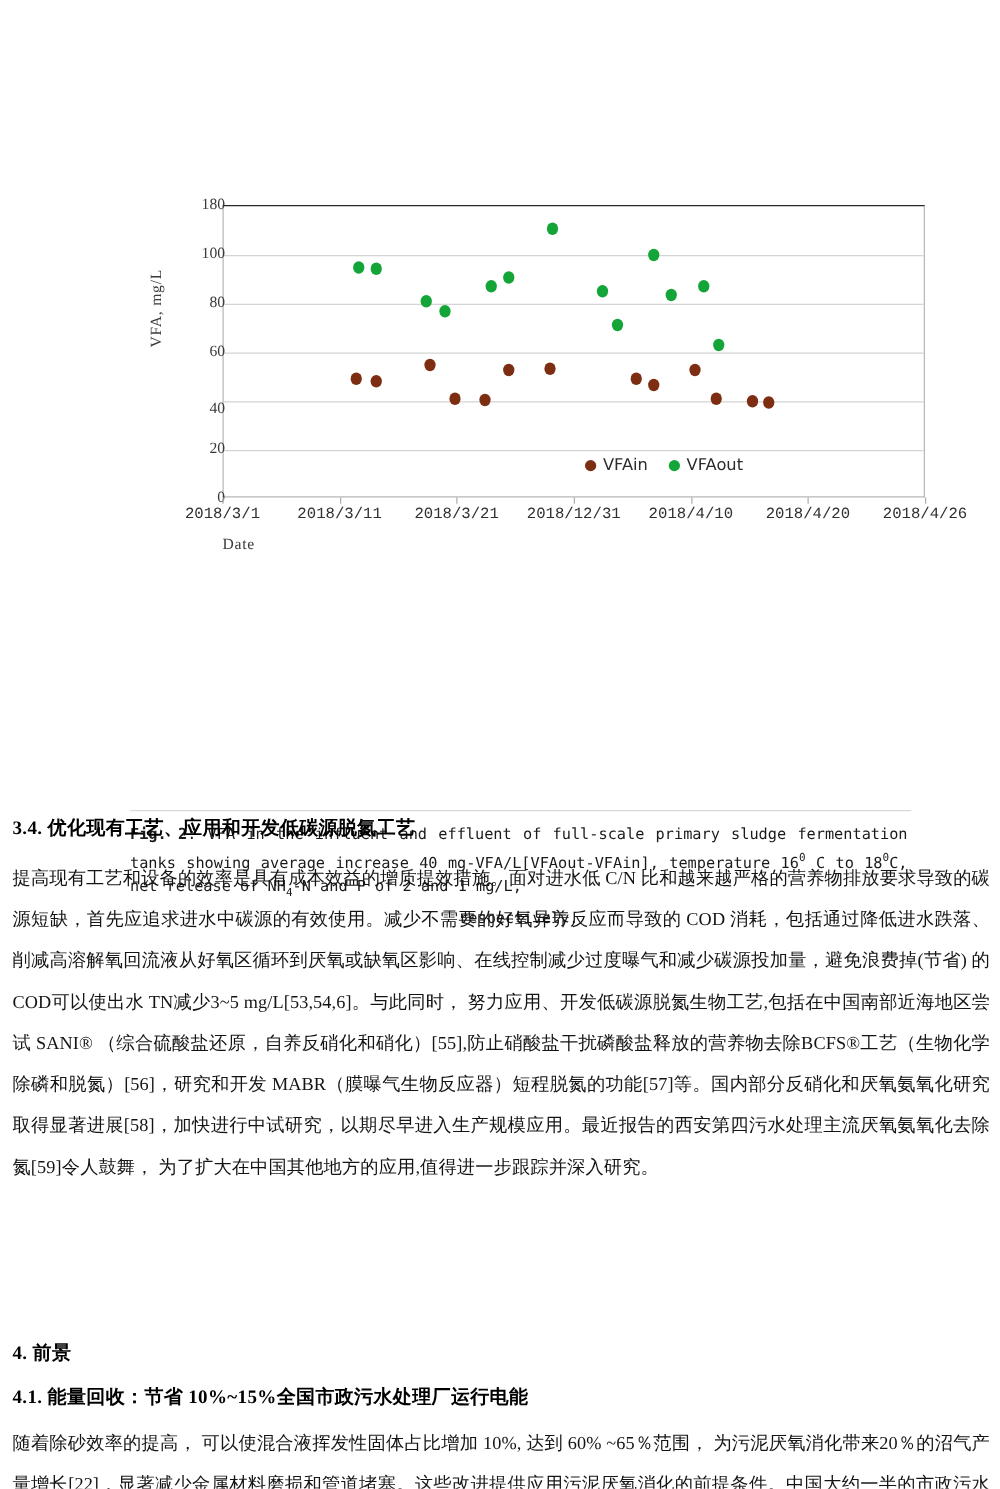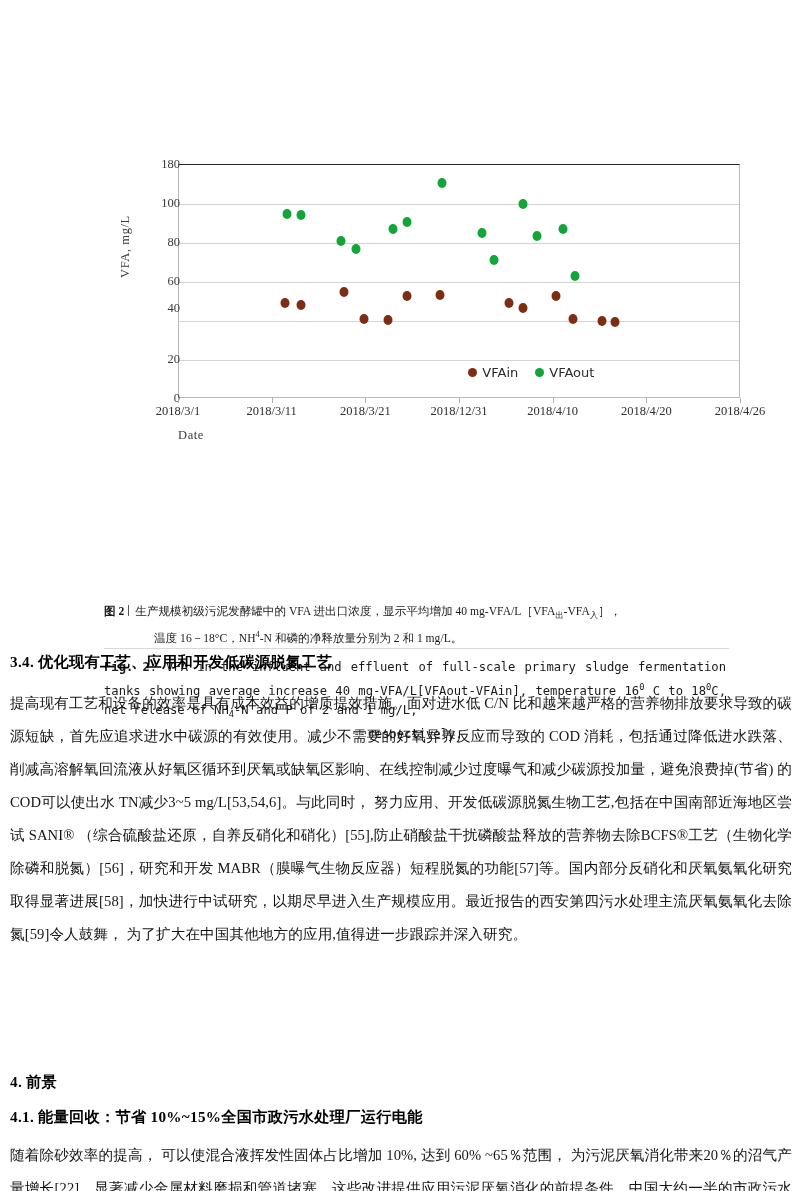--- a/index.html
+++ b/index.html
@@ -104,20 +104,21 @@
     height: 5px;
     background: #b0b0b0;
   }
   .xtick-label {
     position: absolute;
     top: 254px;
     font-size: 12.5px;
     color: #2f2f2f;
     transform: translateX(-50%);
     white-space: nowrap;
+    font-family: Liberation Mono, monospace;
   }
   .xlabel {
     position: absolute;
     top: 278px;
     left: 46px;
     width: 562px;
     text-align: left;
     font-size: 12.5px;
     color: #3a3a3a;
     letter-spacing: 0.6px;
@@ -257,21 +258,21 @@
           <div class="dot vfaout" title="VFAout 85" style="left: 302.543px; top: 68.25px; background: rgb(19, 165, 56);"></div>
           <div class="dot vfaout" title="VFAout 71.5" style="left: 314.72px; top: 94.575px; background: rgb(19, 165, 56);"></div>
           <div class="dot vfaout" title="VFAout 100" style="left: 343.757px; top: 39px; background: rgb(19, 165, 56);"></div>
           <div class="dot vfaout" title="VFAout 83.5" style="left: 357.807px; top: 71.175px; background: rgb(19, 165, 56);"></div>
           <div class="dot vfaout" title="VFAout 87" style="left: 384.033px; top: 64.35px; background: rgb(19, 165, 56);"></div>
           <div class="dot vfaout" title="VFAout 63" style="left: 396.21px; top: 111.15px; background: rgb(19, 165, 56);"></div>
         </div>
       <div id="ytick-layer">
           <div class="ytick-label" style="top: 248px;">0</div>
           <div class="ytick-label" style="top: 209px;">20</div>
-          <div class="ytick-label" style="top: 158px;">40</div>
+          <div class="ytick-label" style="top: 177px;">40</div>
           <div class="ytick-label" style="top: 131px;">60</div>
           <div class="ytick-label" style="top: 92px;">80</div>
           <div class="ytick-label" style="top: 53px;">100</div>
           <div class="ytick-label" style="top: 14px;">180</div>
         </div>
       <div id="xtick-layer">
           <div class="xtick-mark" style="left: 46px;"></div>
           <div class="xtick-label" style="left: 46px;">2018/3/1</div>
           <div class="xtick-mark" style="left: 139.667px;"></div>
           <div class="xtick-label" style="left: 139.667px;">2018/3/11</div>
@@ -289,24 +290,20 @@
       <div class="xlabel">Date</div>
       <div class="legend" id="legend" style="left: 336.367px; top: 214.65px;">
           <span class="swatch" style="background: rgb(124, 45, 18);"></span>
           <span>VFAin</span>
           <span class="gap"></span>
           <span class="swatch" style="background: rgb(19, 165, 56);"></span>
           <span>VFAout</span>
         </div>
     </div>
 
-    <div class="caption-cn">
-      <span class="fignum">图 2</span><span class="rule"></span><span>生产规模初级污泥发酵罐中的 VFA 进出口浓度，显示平均增加 40 mg-VFA/L［VFA</span><sub>出</sub><span>-VFA</span><sub>入</sub><span>］，</span>
-      <span class="l2"><span>温度 16－18°C，NH</span><sup>4</sup><span>-N 和磷的净释放量分别为 2 和 1 mg/L。</span></span>
-    </div>
 
     <div class="hrule"></div>
 
     <div class="caption-en">
       <b>Fig.  2</b><span>: VFA in the influent and effluent of full-scale primary sludge fermentation tanks showing average increase 40 mg-VFA/L[VFAout-VFAin], temperature 16</span><sup>0</sup><span> C to 18</span><sup>0</sup><span>C, net release of NH</span><sub>4</sub><span>-N and P of 2 and 1 mg/L,</span>
       <div class="lastline">respectively.</div>
     </div>
   </div>
 
   <div class="zone-mid">

